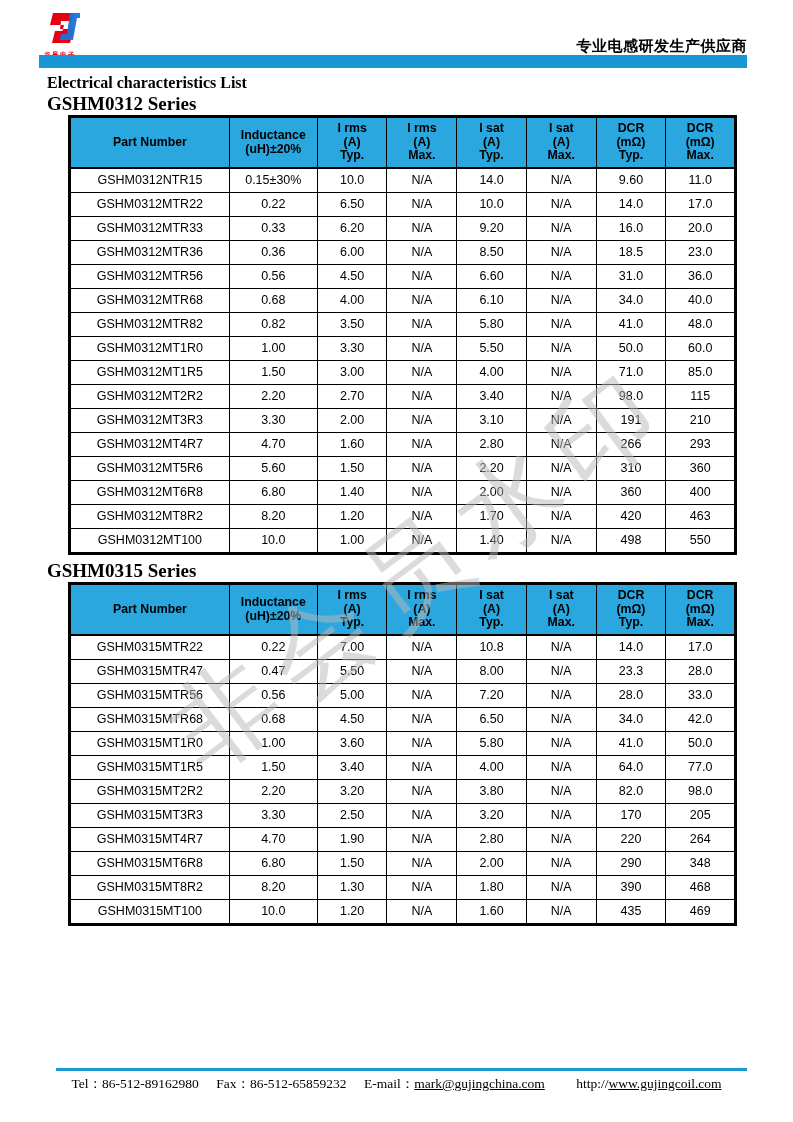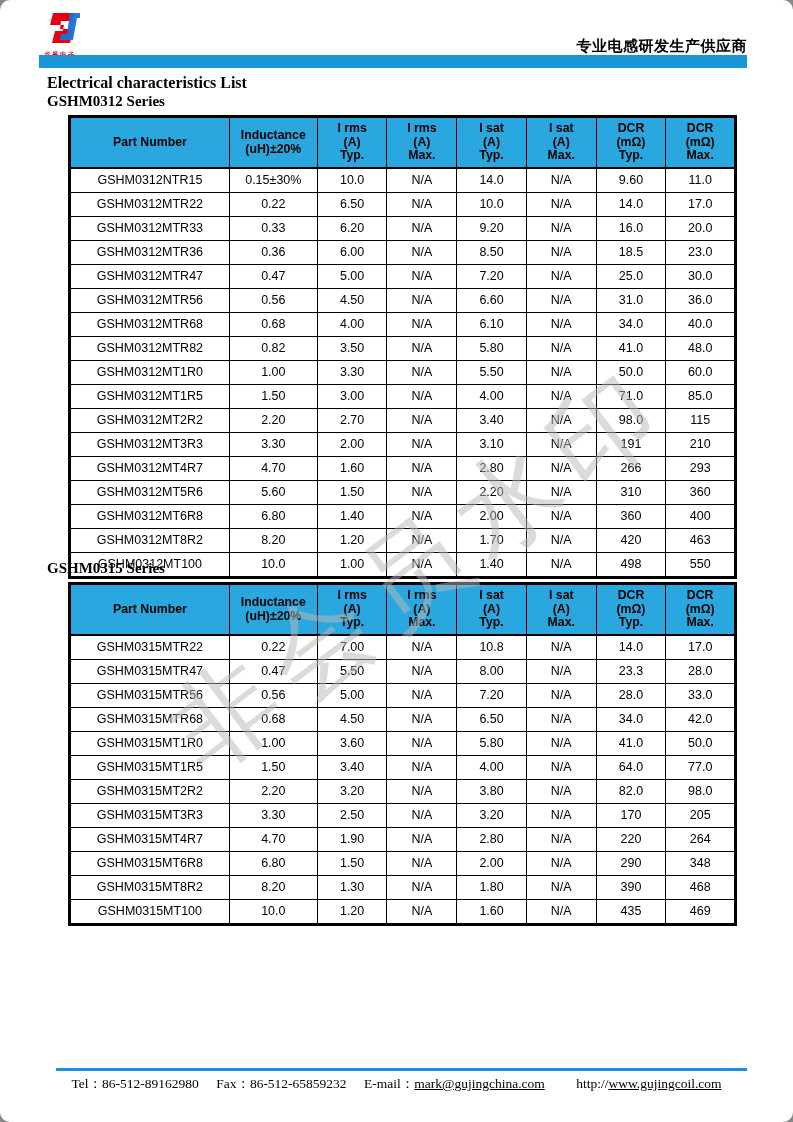--- a/index.html
+++ b/index.html
@@ -1,19 +1,19 @@
 <!DOCTYPE html>
 <html><head>
 <meta charset="utf-8">
 <style>
   html,body{margin:0;padding:0;background:#888;}
   .page{
     position:relative;width:793px;height:1122px;margin:0 auto;
     background:#ffffff;overflow:hidden;
-    font-family:"Liberation Sans","DejaVu Sans",sans-serif;color:#000;border-radius:10px;
+    font-family:"Liberation Sans","DejaVu Sans",sans-serif;color:#000;
   }
   
   .logo{position:absolute;left:44px;top:12px;width:60px;text-align:left;}
   .logo-caption{
     font-size:6.5px;color:#e60012;letter-spacing:1.5px;margin-top:1px;
     font-weight:700;white-space:nowrap;
   }
   .tagline{
     position:absolute;right:46px;top:37px;
     font-size:15px;font-weight:800;color:#000;letter-spacing:.5px;
@@ -25,21 +25,21 @@
   }
   
   .doc-title{
     position:absolute;left:47px;top:74px;margin:0;
     font-family:Liberation Serif, serif;
     font-size:16px;font-weight:700;
   }
   .series-title{
     position:absolute;left:47px;margin:0;
     font-family:"Liberation Serif","DejaVu Serif",serif;
-    font-size:15px;font-weight:700;
+    font-size:19px;font-weight:700;
   }
   #series-title-0{top:93px;}
   #series-title-1{top:560px;}
   
   .data-table{
     position:absolute;left:68px;width:669px;
     border-collapse:collapse;table-layout:fixed;
     font-size:12.5px;
   }
   #table-0{top:115px;}
@@ -169,30 +169,20 @@
           <td>GSHM0312MTR36</td>
           <td>0.36</td>
           <td>6.00</td>
           <td>N/A</td>
           <td>8.50</td>
           <td>N/A</td>
           <td>18.5</td>
           <td>23.0</td>
         </tr>
         <tr>
-          <td>GSHM0312MTR47</td>
-          <td>0.47</td>
-          <td>5.00</td>
-          <td>N/A</td>
-          <td>7.20</td>
-          <td>N/A</td>
-          <td>25.0</td>
-          <td>30.0</td>
-        </tr>
-        <tr>
           <td>GSHM0312MTR56</td>
           <td>0.56</td>
           <td>4.50</td>
           <td>N/A</td>
           <td>6.60</td>
           <td>N/A</td>
           <td>31.0</td>
           <td>36.0</td>
         </tr>
         <tr>

